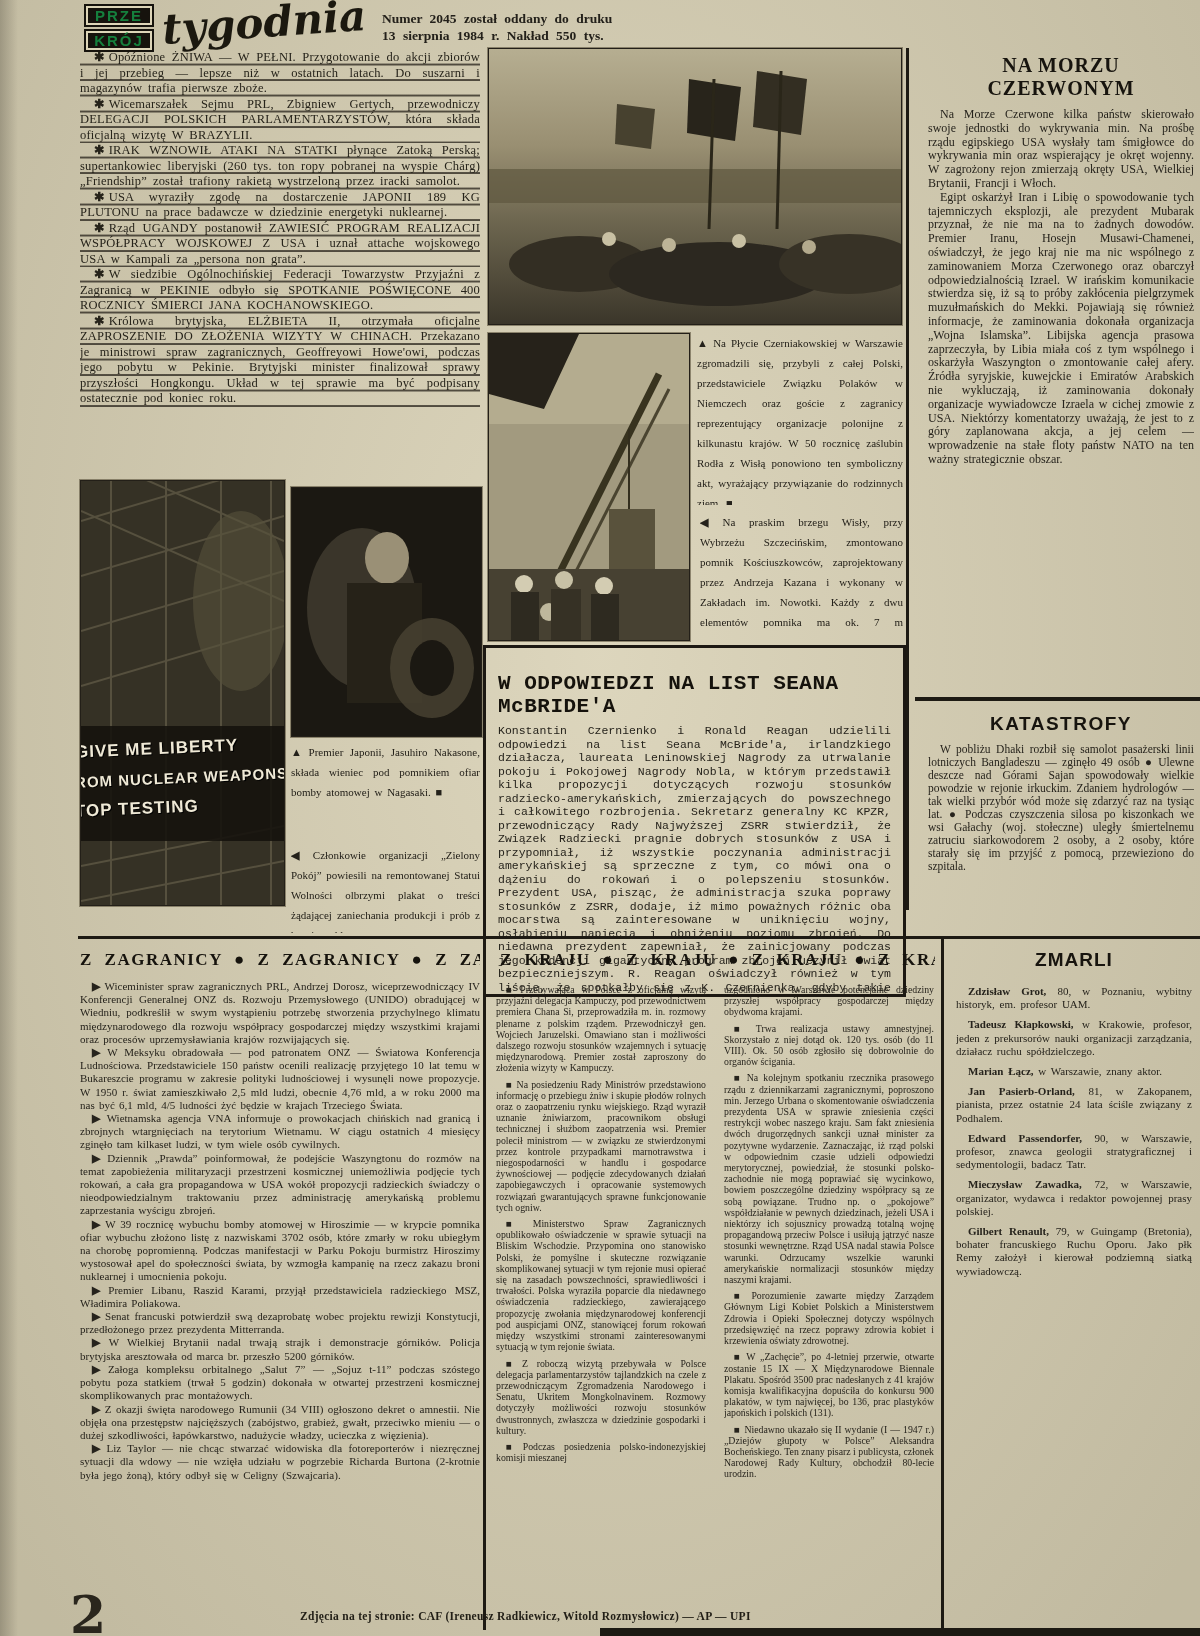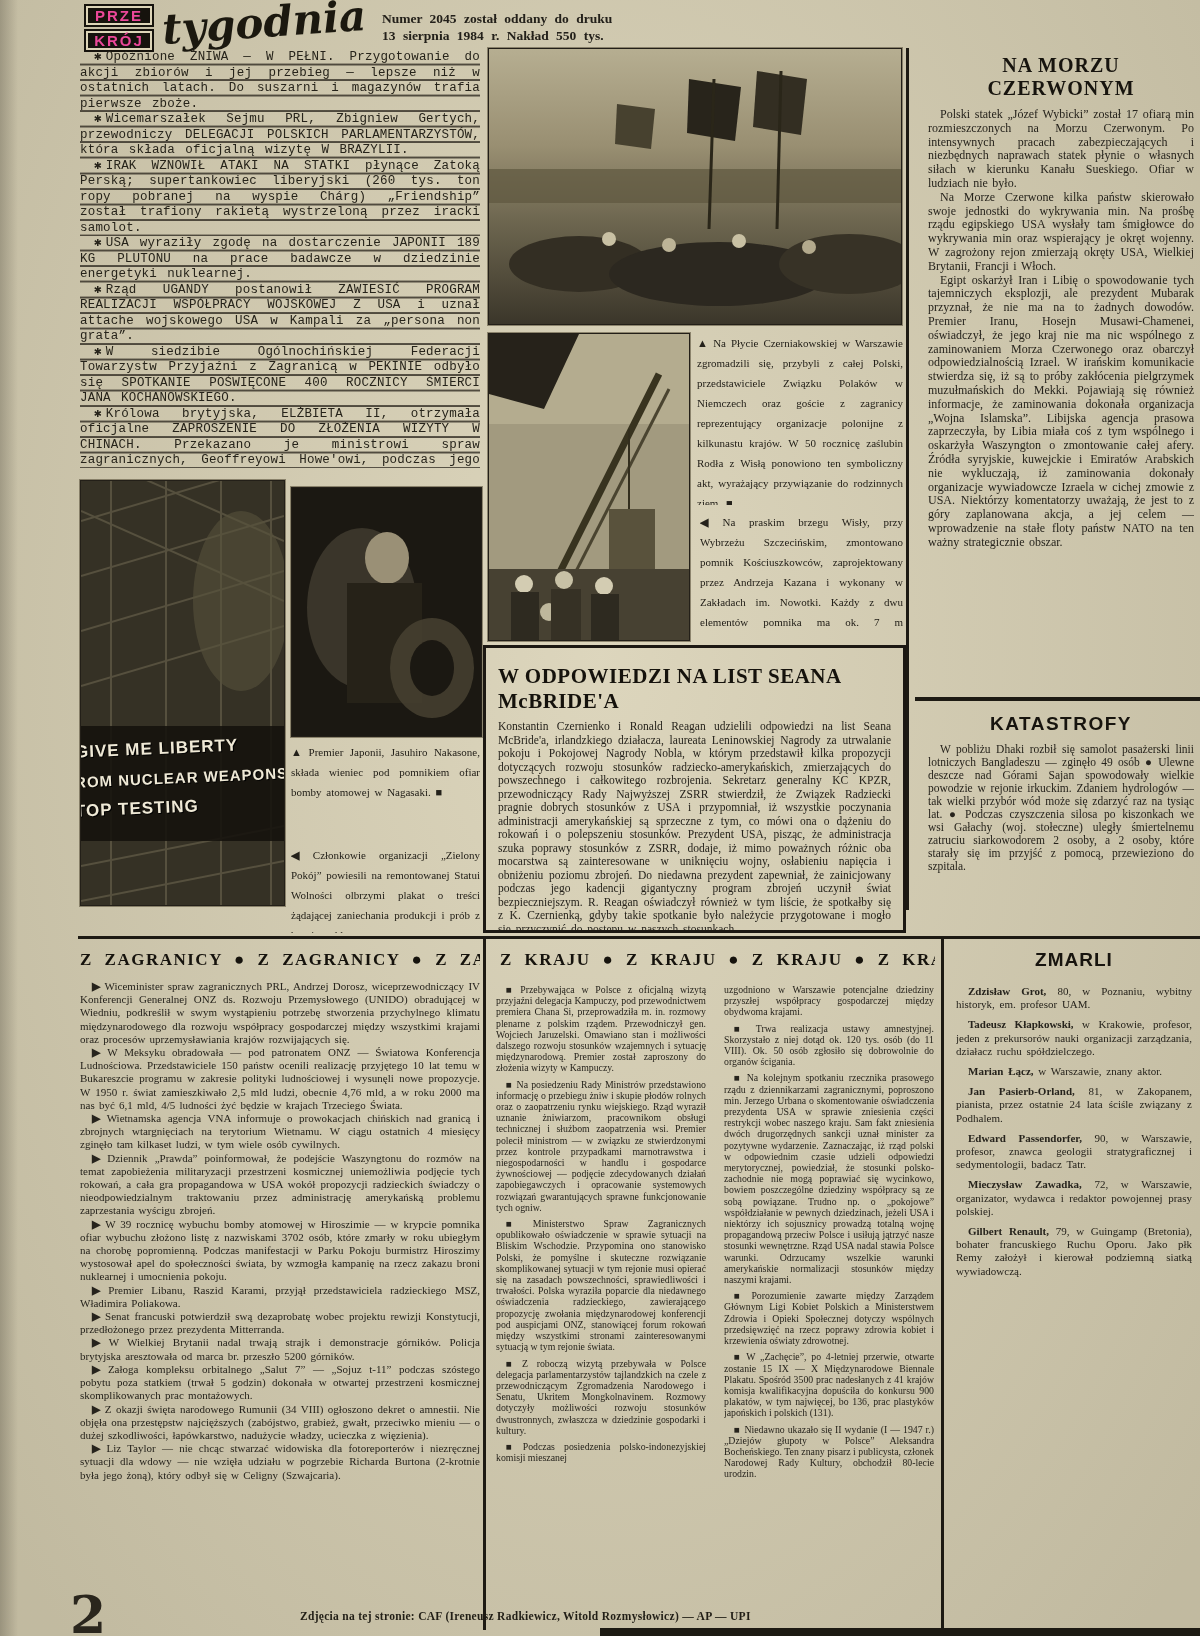--- a/index.html
+++ b/index.html
@@ -6,47 +6,47 @@
   .page{position:relative;width:1200px;height:1636px;margin:0 auto;overflow:hidden;
         background:
           radial-gradient(ellipse at 50% 40%, rgba(255,255,255,.14), rgba(0,0,0,.10) 95%),
           linear-gradient(90deg, rgba(40,35,25,.25) 0, rgba(40,35,25,0) 18px),
           #d7cfb2;
         color:#26231c; font-family:"Liberation Serif", serif;}
   .abs{position:absolute;}
   .rule{background:#1d1a13;}
   
   .logo-wrap{left:84px;top:4px;width:300px;height:44px;}
-  .logo-box{display:block;background:#16130d;color:#ec4899;font-family:"Liberation Sans",sans-serif;
+  .logo-box{display:block;background:#16130d;color:#15803d;font-family:"Liberation Sans",sans-serif;
             font-weight:bold;font-size:15px;letter-spacing:2px;text-align:center;width:66px;
             padding:1px 0;border:2px solid #16130d;box-shadow:inset 0 0 0 2px #ddd5b8;}
   .logo-script{position:absolute;left:78px;top:-6px;font-family:"DejaVu Serif",serif;font-style:italic;
                font-weight:bold;font-size:42px;transform:rotate(-4deg);color:#1b180f;}
   .print-info{left:382px;top:10px;width:320px;font-weight:bold;font-size:13.5px;line-height:17px;
               word-spacing:4px;color:#23201a;}
   
   .briefs{left:80px;top:50px;width:400px;height:418px;overflow:hidden;}
   .brief{margin:0;text-align:justify;text-indent:14px;
-         font-family:Liberation Mono, monospace;font-size:12.5px;line-height:15.5px;
+         font-family:Liberation Serif, serif;font-size:12.5px;line-height:15.5px;
          letter-spacing:.2px;word-spacing:2.6px;color:#26231a;
          background-image:linear-gradient(to bottom, transparent 14px, rgba(48,43,34,.8) 14px);
          background-size:100% 15.5px;}
   .brief .bullet{font-weight:bold;padding-right:4px;}
   
   .photo{border:1px solid #231f18;box-shadow:0 0 0 1px rgba(90,82,60,.6);overflow:hidden;}
   
   .caption{font-size:11px;line-height:20px;text-align:justify;word-spacing:2px;color:#24211a;overflow:hidden;}
   .caption .marker{font-weight:bold;padding-right:5px;}
   
   .art-title{font-weight:bold;text-align:center;font-size:20px;line-height:23px;letter-spacing:1px;color:#17140e;}
   .art-body{font-size:12px;line-height:13.8px;text-align:justify;word-spacing:1.5px;overflow:hidden;}
   .art-body p{margin:0;text-indent:12px;}
   
-  .mcbride{left:483px;top:645px;width:423px;height:288px;border:3px solid #1c1812;box-sizing:border-box;
-           padding:16px 12px;overflow:hidden;}
+  .mcbride{left:483px;top:645px;width:423px;height:352px;border:3px solid #1c1812;box-sizing:border-box;
+           padding:24px 12px;overflow:hidden;font-family:Liberation Mono, monospace;}
   .mcbride h2{margin:0 0 6px 0;font-size:21px;letter-spacing:.5px;color:#15120c;}
   .mcbride .txt{font-size:11.5px;line-height:13.5px;text-align:justify;word-spacing:2px;}
   
   .section-heading{font-weight:bold;font-size:17px;letter-spacing:1.5px;word-spacing:6px;
                    white-space:nowrap;overflow:hidden;color:#16130d;}
   .news-list p{margin:0;text-align:justify;text-indent:12px;word-spacing:1.5px;}
   .zagranica-list{left:80px;top:980px;width:400px;height:650px;overflow:hidden;font-size:11px;line-height:13.2px;}
   .kraj-col{font-size:9.8px;line-height:11.2px;overflow:hidden;}
   .kraj-col p{margin:0 0 5px 0;text-align:justify;text-indent:10px;}
   .kraj-col p.cont{text-indent:0;}
@@ -183,21 +183,20 @@
 
   <div class="abs caption" style="left:291px;top:845px;width:189px;height:88px">
     <span class="marker">◀</span><span>Członkowie organizacji „Zielony Pokój” powiesili na remontowanej Statui Wolności olbrzymi plakat o treści żądającej zaniechania produkcji i prób z bronią nuklearną.</span>
   </div>
 
   <div class="abs rule" style="left:906px;top:48px;width:3px;height:862px"></div>
   <div class="abs" style="left:928px;top:54px;width:266px">
     <div class="art-title">NA MORZU</div>
     <div class="art-title">CZERWONYM</div>
     <div class="art-body" style="margin-top:8px;height:530px">
-      <p>Polski statek „Józef Wybicki” został 17 ofiarą min rozmieszczonych na Morzu Czerwonym. Po intensywnych pracach zabezpieczających i niezbędnych naprawach statek płynie o własnych siłach w kierunku Kanału Sueskiego. Ofiar w ludziach nie było.</p>
       <p>Na Morze Czerwone kilka państw skierowało swoje jednostki do wykrywania min. Na prośbę rządu egipskiego USA wysłały tam śmigłowce do wykrywania min oraz wspierający je okręt wojenny. W zagrożony rejon zmierzają okręty USA, Wielkiej Brytanii, Francji i Włoch.</p>
       <p>Egipt oskarżył Iran i Libię o spowodowanie tych tajemniczych eksplozji, ale prezydent Mubarak przyznał, że nie ma na to żadnych dowodów. Premier Iranu, Hosejn Musawi-Chamenei, oświadczył, że jego kraj nie ma nic wspólnego z zaminowaniem Morza Czerwonego oraz obarczył odpowiedzialnością Izrael. W irańskim komunikacie stwierdza się, iż są to próby zakłócenia pielgrzymek muzułmańskich do Mekki. Pojawiają się również informacje, że zaminowania dokonała organizacja „Wojna Islamska”. Libijska agencja prasowa zaprzeczyła, by Libia miała coś z tym wspólnego i oskarżyła Waszyngton o zmontowanie całej afery. Źródła syryjskie, kuwejckie i Emiratów Arabskich nie wykluczają, iż zaminowania dokonały organizacje wywiadowcze Izraela w cichej zmowie z USA. Niektórzy komentatorzy uważają, że jest to z góry zaplanowana akcja, a jej celem — wprowadzenie na stałe floty państw NATO na ten ważny strategicznie obszar.</p>
     </div>
   </div>
   <div class="abs rule" style="left:915px;top:697px;width:285px;height:4px"></div>
   <div class="abs" style="left:928px;top:712px;width:266px">
     <div class="art-title" style="font-size:19px;font-family:'Liberation Sans',sans-serif;letter-spacing:1.5px">KATASTROFY</div>
     <div class="art-body" style="margin-top:8px;height:178px;font-size:11.5px;line-height:13px">
       <p>W pobliżu Dhaki rozbił się samolot pasażerski linii lotniczych Bangladeszu — zginęło 49 osób ● Ulewne deszcze nad Górami Sajan spowodowały wielkie powodzie w rejonie irkuckim. Zdaniem hydrologów — tak wielki przybór wód może się zdarzyć raz na tysiąc lat. ● Podczas czyszczenia silosa po kiszonkach we wsi Gałachy (woj. stołeczne) uległy śmiertelnemu zatruciu siarkowodorem 2 osoby, a 2 osoby, które starały się im przyjść z pomocą, przewieziono do szpitala.</p>
     </div>

